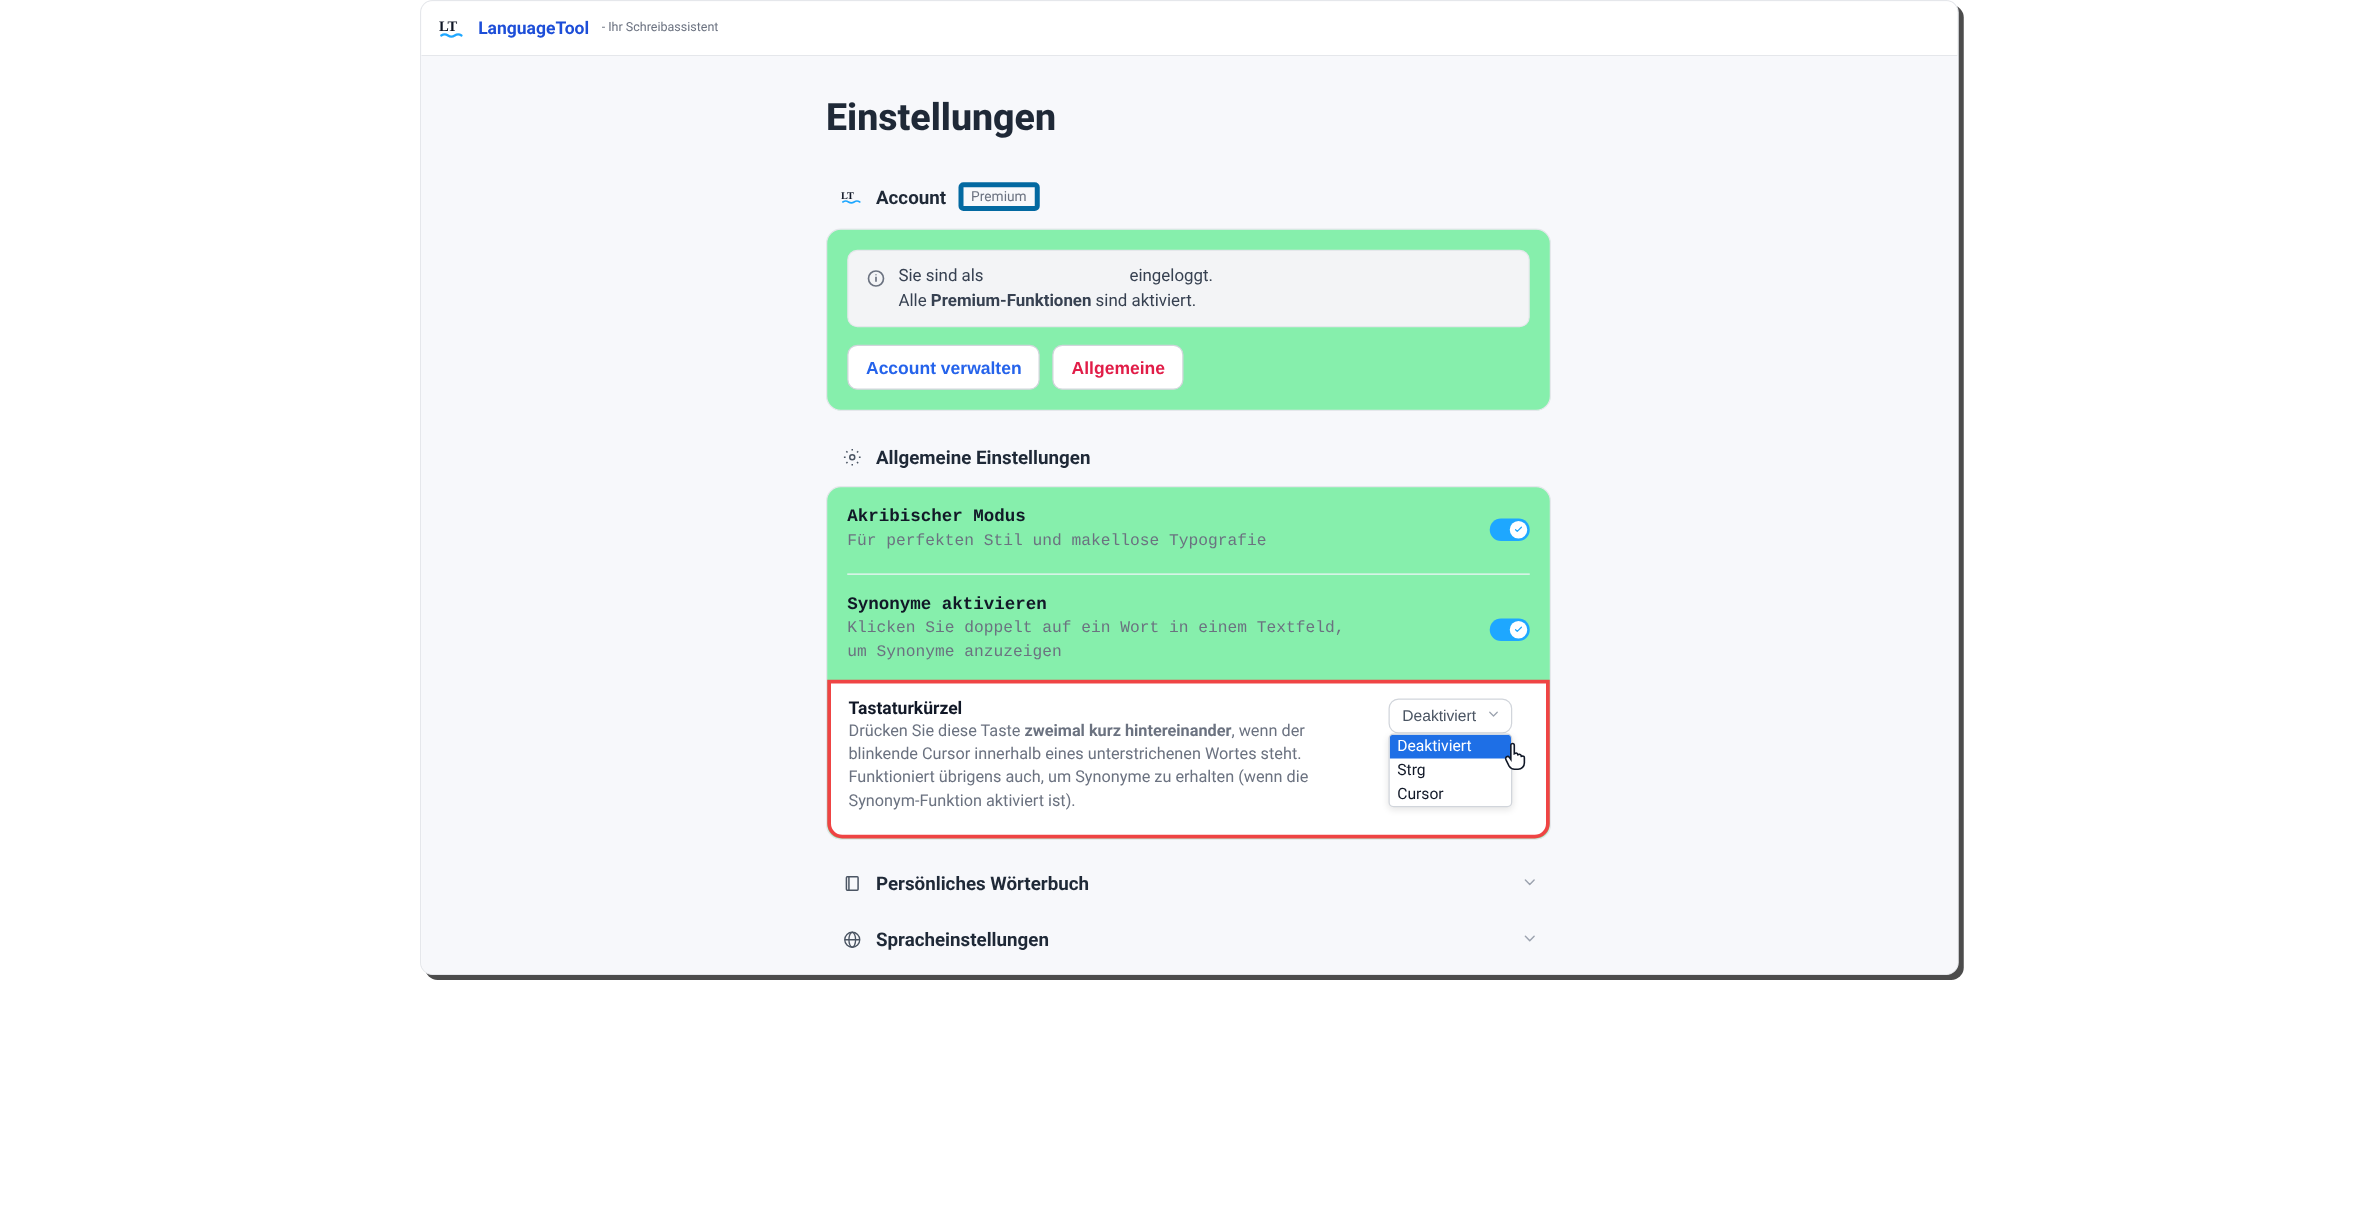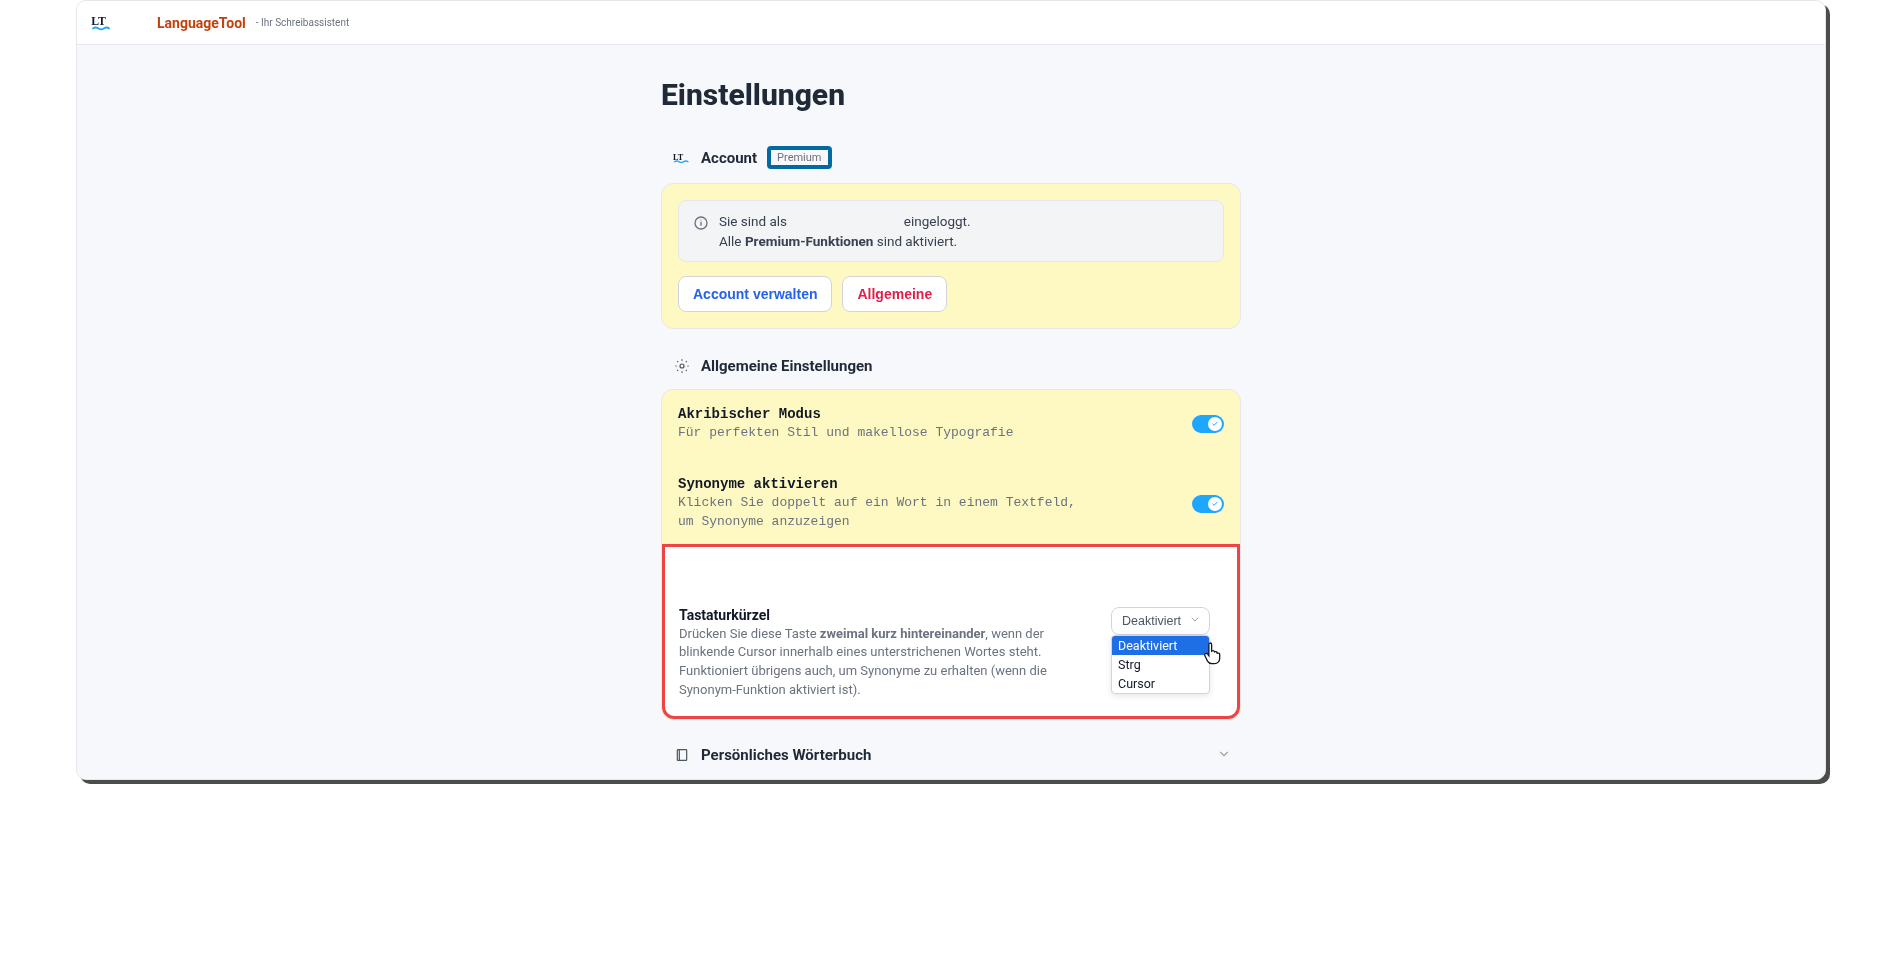--- a/index.html
+++ b/index.html
@@ -3,42 +3,42 @@
 <meta charset="utf-8">
 <style>
   * { box-sizing: border-box; margin: 0; padding: 0; }
   html, body { height: 100%; }
   body {
     font-family: -apple-system, BlinkMacSystemFont, "Segoe UI", Roboto, Helvetica, Arial, sans-serif;
     background: #ffffff;
     color: #111827;
   }
   .window {
-    width: 1750px;
+    width: 1231px;
     height: 780px;
     margin: 0 auto;
     background: #ffffff;
     border: 1px solid #e5e7eb;
     border-radius: 10px;
     box-shadow: 4px 4px 0 rgba(0,0,0,.7);
     overflow: hidden;
     display: flex;
     flex-direction: column;
   }
   .topbar {
     height: 44px;
     border-bottom: 1px solid #e5e7eb;
     display: flex;
     align-items: center;
     padding: 0 14px;
     gap: 10px;
     background: #ffffff;
   }
   .logo-icon { width: 22px; height: 18px; display: flex; align-items: center; justify-content: center; }
-  .topbar .brand { font-weight: 700; font-size: 14px; color: #c2410c; margin-left: 34px; }
+  .topbar .brand { font-weight: 700; font-size: 14px; color: #1d4ed8; }
   .topbar .subtitle { font-size: 10px; color: #6b7280; }
   .content-wrap {
     flex: 1;
     background: #f7f8fb;
     overflow: auto;
   }
   .content {
     width: 580px;
     margin: 0 auto;
     padding: 18px 0 40px 0;
@@ -55,21 +55,21 @@
     gap: 10px;
     margin: 0 0 14px 12px;
     color: #1f2937;
   }
   .section-header .icon { width: 18px; height: 18px; color: #4b5563; display: flex; align-items: center; justify-content: center; }
   .section-header .title { font-weight: 700; font-size: 15px; }
   .badge-premium {
     font-size: 11px; color: #6b7280; border: 4px solid #0369a1; border-radius: 4px; padding: 1px 6px;
   }
   .card {
-    background: #fef9c3;
+    background: #86efac;
     border: 1px solid #e5e7eb;
     border-radius: 12px;
     padding: 16px;
   }
   .card + .section-header { margin-top: 26px; }
   .info-box {
     background: #f3f4f6;
     border: 1px solid #e5e7eb;
     border-radius: 8px;
     padding: 12px 14px;
@@ -218,21 +218,21 @@
           <div class="toggle">
             <div class="knob">
               <svg viewBox="0 0 24 24">
                   <path d="M5 12l4 4 10-10" stroke="#1ea7ff" stroke-width="3" fill="none" stroke-linecap="round" stroke-linejoin="round"></path>
                 </svg>
             </div>
           </div>
         </div>
 
         <div class="highlight-outline" style="margin-left:-16px; margin-right:-16px; border-top-left-radius:0; border-top-right-radius:0;">
-          <div class="kbd-row" style="border-top:none; padding-top:2px;margin-top:48px;">
+          <div class="kbd-row" style="border-top:none; padding-top:2px;">
             <div class="kbd-text">
               <div class="setting-title">Tastaturkürzel</div>
               <div class="setting-desc">
                 <span>Drücken Sie diese Taste </span><strong>zweimal kurz hintereinander</strong><span>, wenn der blinkende Cursor innerhalb eines unterstrichenen Wortes steht. Funktioniert übrigens auch, um Synonyme zu erhalten (wenn die Synonym-Funktion aktiviert ist).</span>
               </div>
             </div>
             <div class="kbd-select">
               <button class="select-btn">
                 <span>Deaktiviert</span>
                 <span class="chevron">

